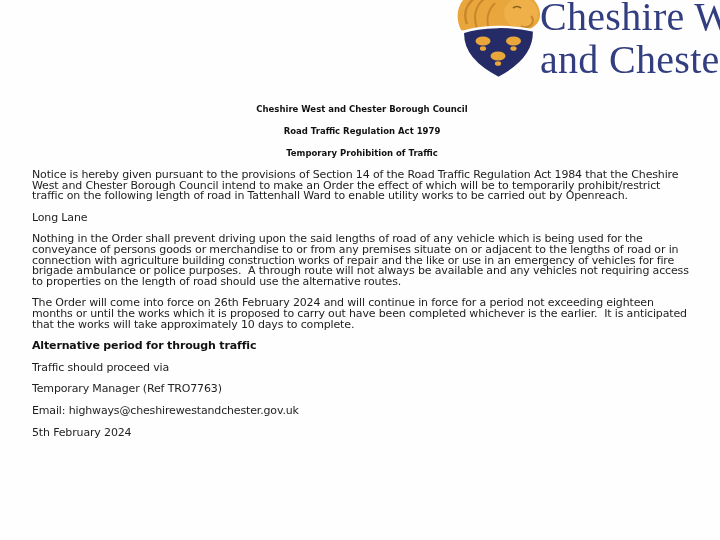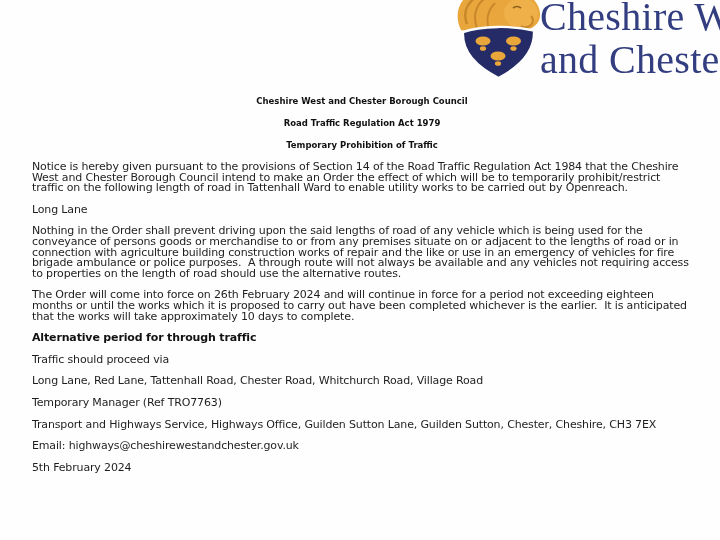--- a/index.html
+++ b/index.html
@@ -23,21 +23,21 @@
     font-family:"Liberation Serif", serif;
     font-size:40px;
     line-height:43px;
     letter-spacing:0.3px;
     color:#333E80;
     white-space:nowrap;
   }
   
   .content{
     position:absolute;
-    left:32px;top:96px;
+    left:32px;top:104px;
     width:660px;
   }
   .content h1{
     font-size:8.5px;
     font-weight:bold;
     line-height:10.5px;
     text-align:center;
     margin:0 0 11.5px 0;
     color:#111;
   }
@@ -98,20 +98,18 @@
     <h1>Cheshire West and Chester Borough Council</h1>
     <h1>Road Traffic Regulation Act 1979</h1>
     <h1>Temporary Prohibition of Traffic</h1>
 
     <p>Notice is hereby given pursuant to the provisions of Section 14 of the Road Traffic Regulation Act 1984 that the Cheshire West and Chester Borough Council intend to make an Order the effect of which will be to temporarily prohibit/restrict traffic on the following length of road in Tattenhall Ward to enable utility works to be carried out by Openreach.</p>
     <p>Long Lane</p>
     <p>Nothing in the Order shall prevent driving upon the said lengths of road of any vehicle which is being used for the conveyance of persons goods or merchandise to or from any premises situate on or adjacent to the lengths of road or in connection with agriculture building construction works of repair and the like or use in an emergency of vehicles for fire brigade ambulance or police purposes.  A through route will not always be available and any vehicles not requiring access to properties on the length of road should use the alternative routes.</p>
     <p>The Order will come into force on 26th February 2024 and will continue in force for a period not exceeding eighteen months or until the works which it is proposed to carry out have been completed whichever is the earlier.  It is anticipated that the works will take approximately 10 days to complete.</p>
     <p class="bold">Alternative period for through traffic</p>
     <p>Traffic should proceed via</p>
-    <p>Long Lane, Red Lane, Tattenhall Road, Chester Road, Whitchurch Road, Village Road</p>
     <p>Temporary Manager (Ref TRO7763)</p>
-    <p>Transport and Highways Service, Highways Office, Guilden Sutton Lane, Guilden Sutton, Chester, Cheshire, CH3 7EX</p>
     <p>Email: highways@cheshirewestandchester.gov.uk</p>
     <p>5th February 2024</p>
   </div>
 
 </div>
 
 </body></html>

